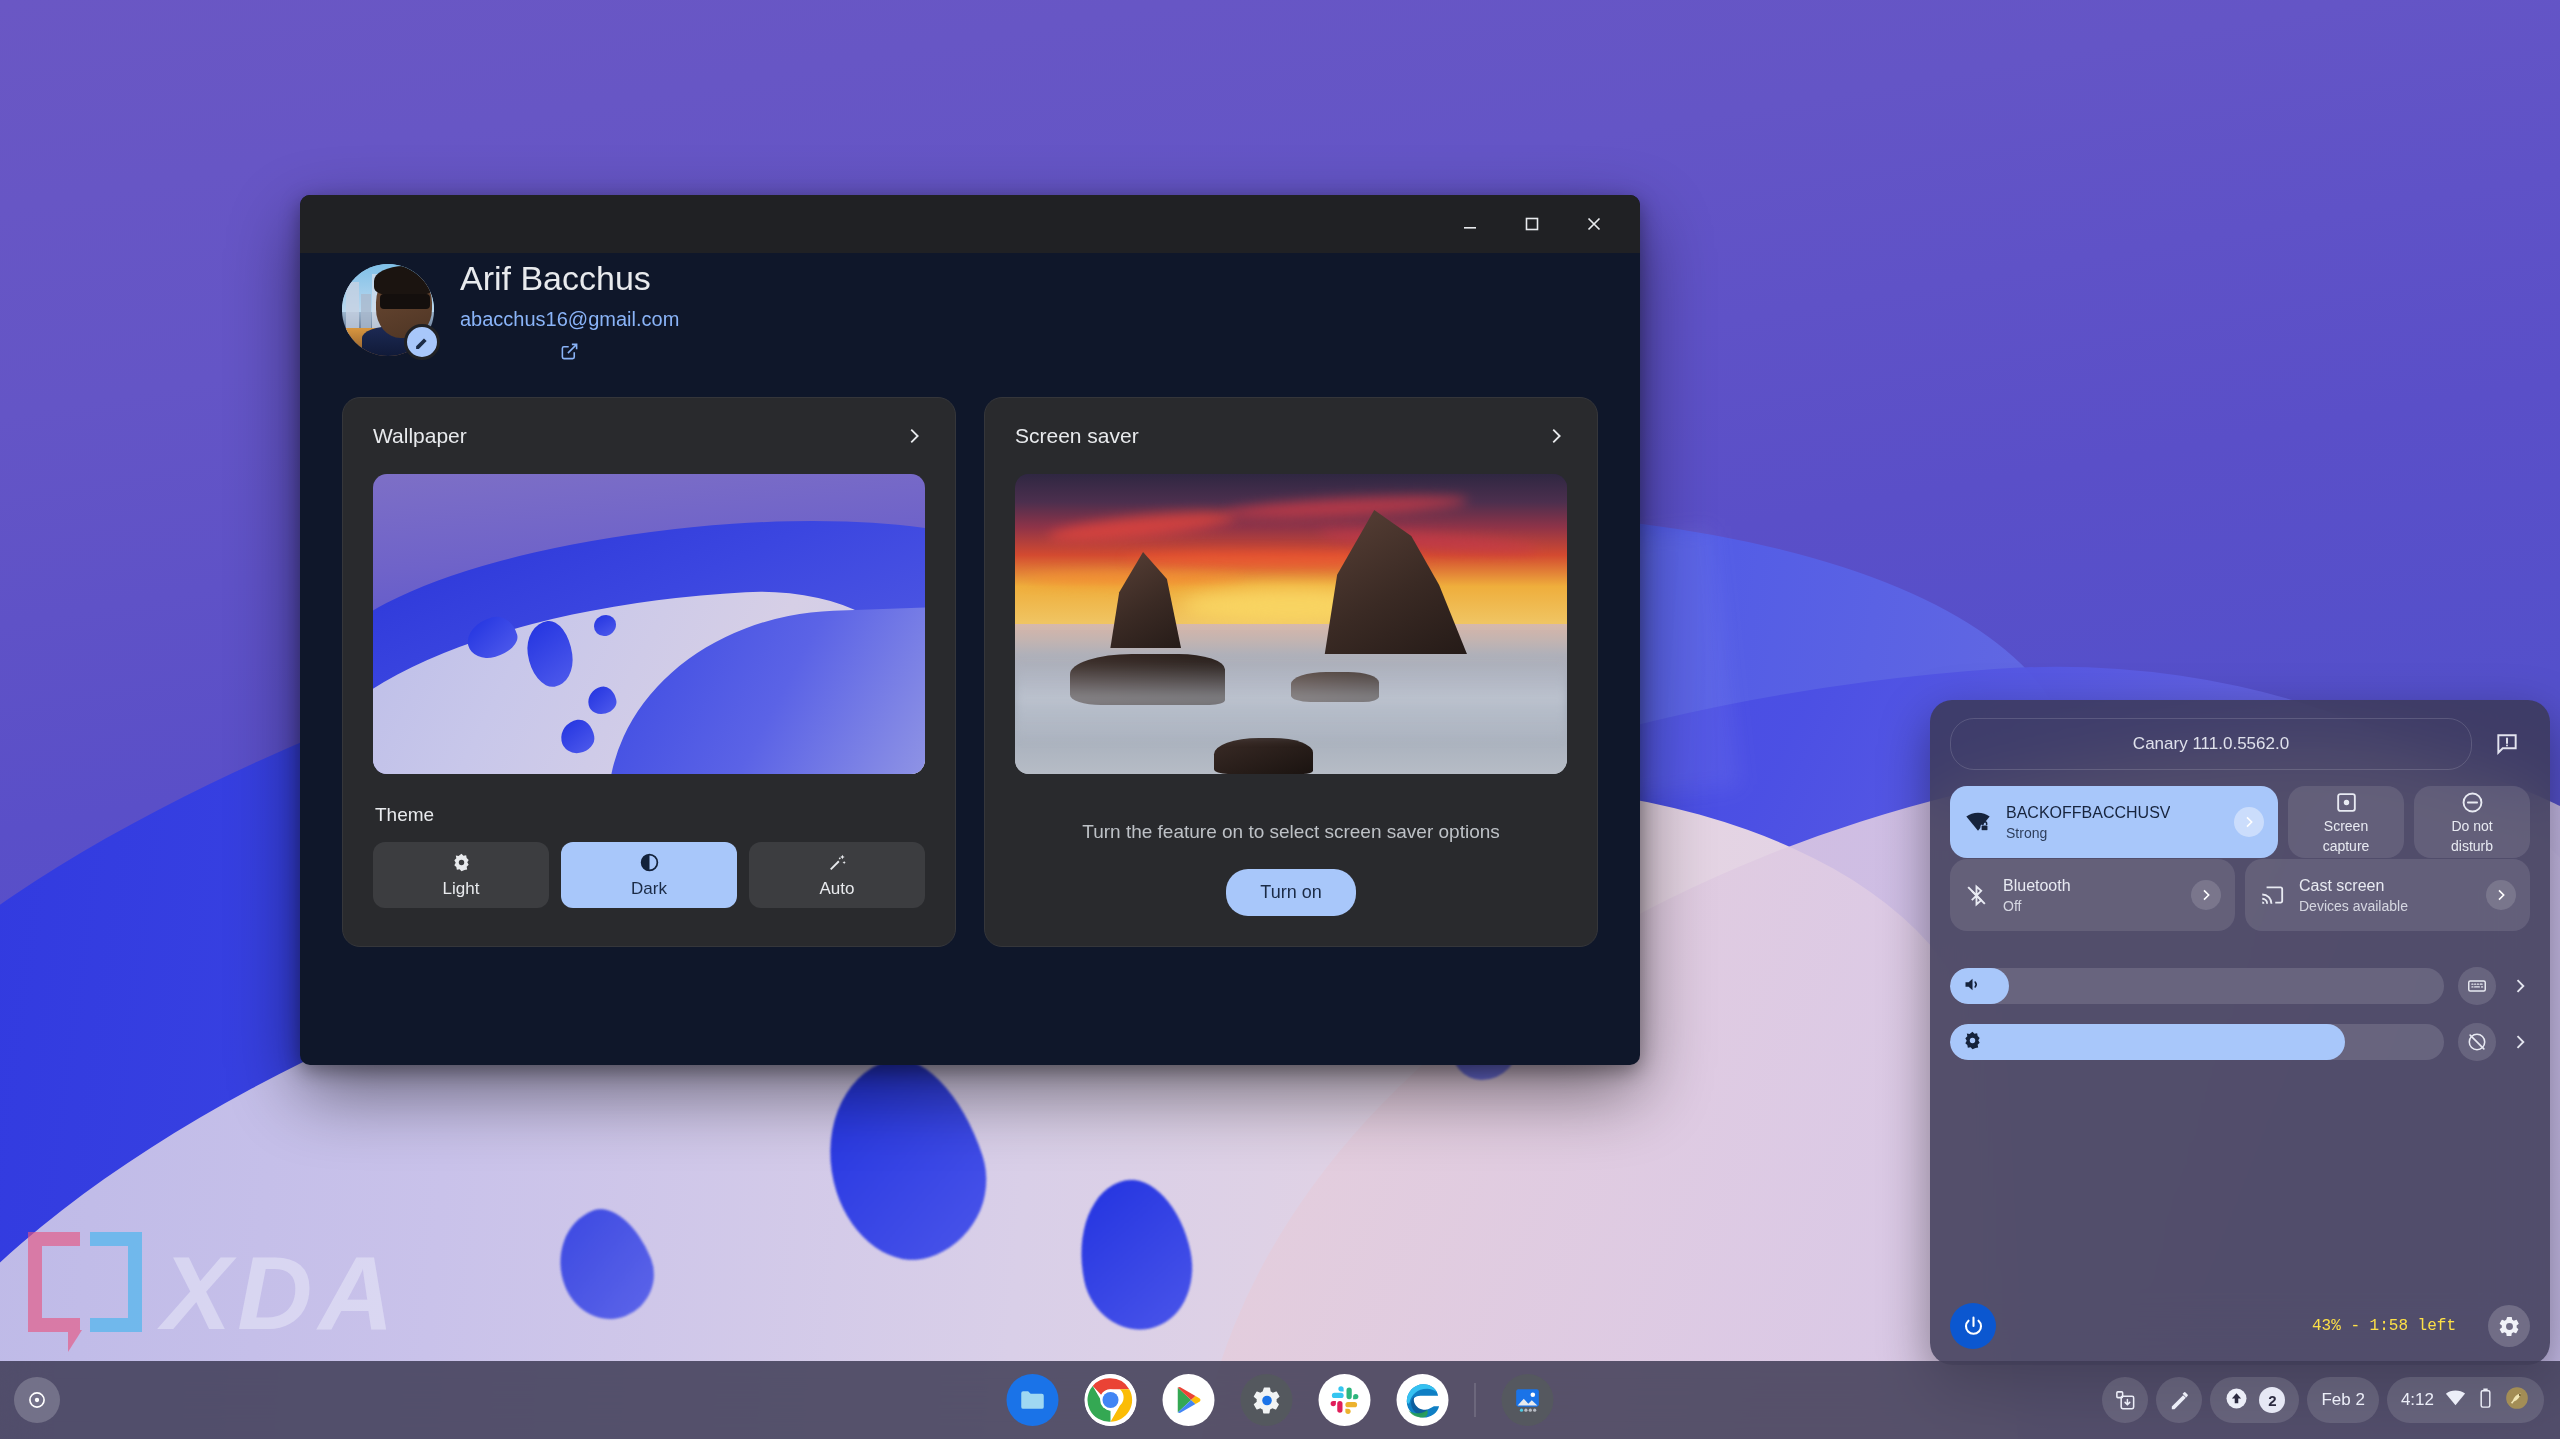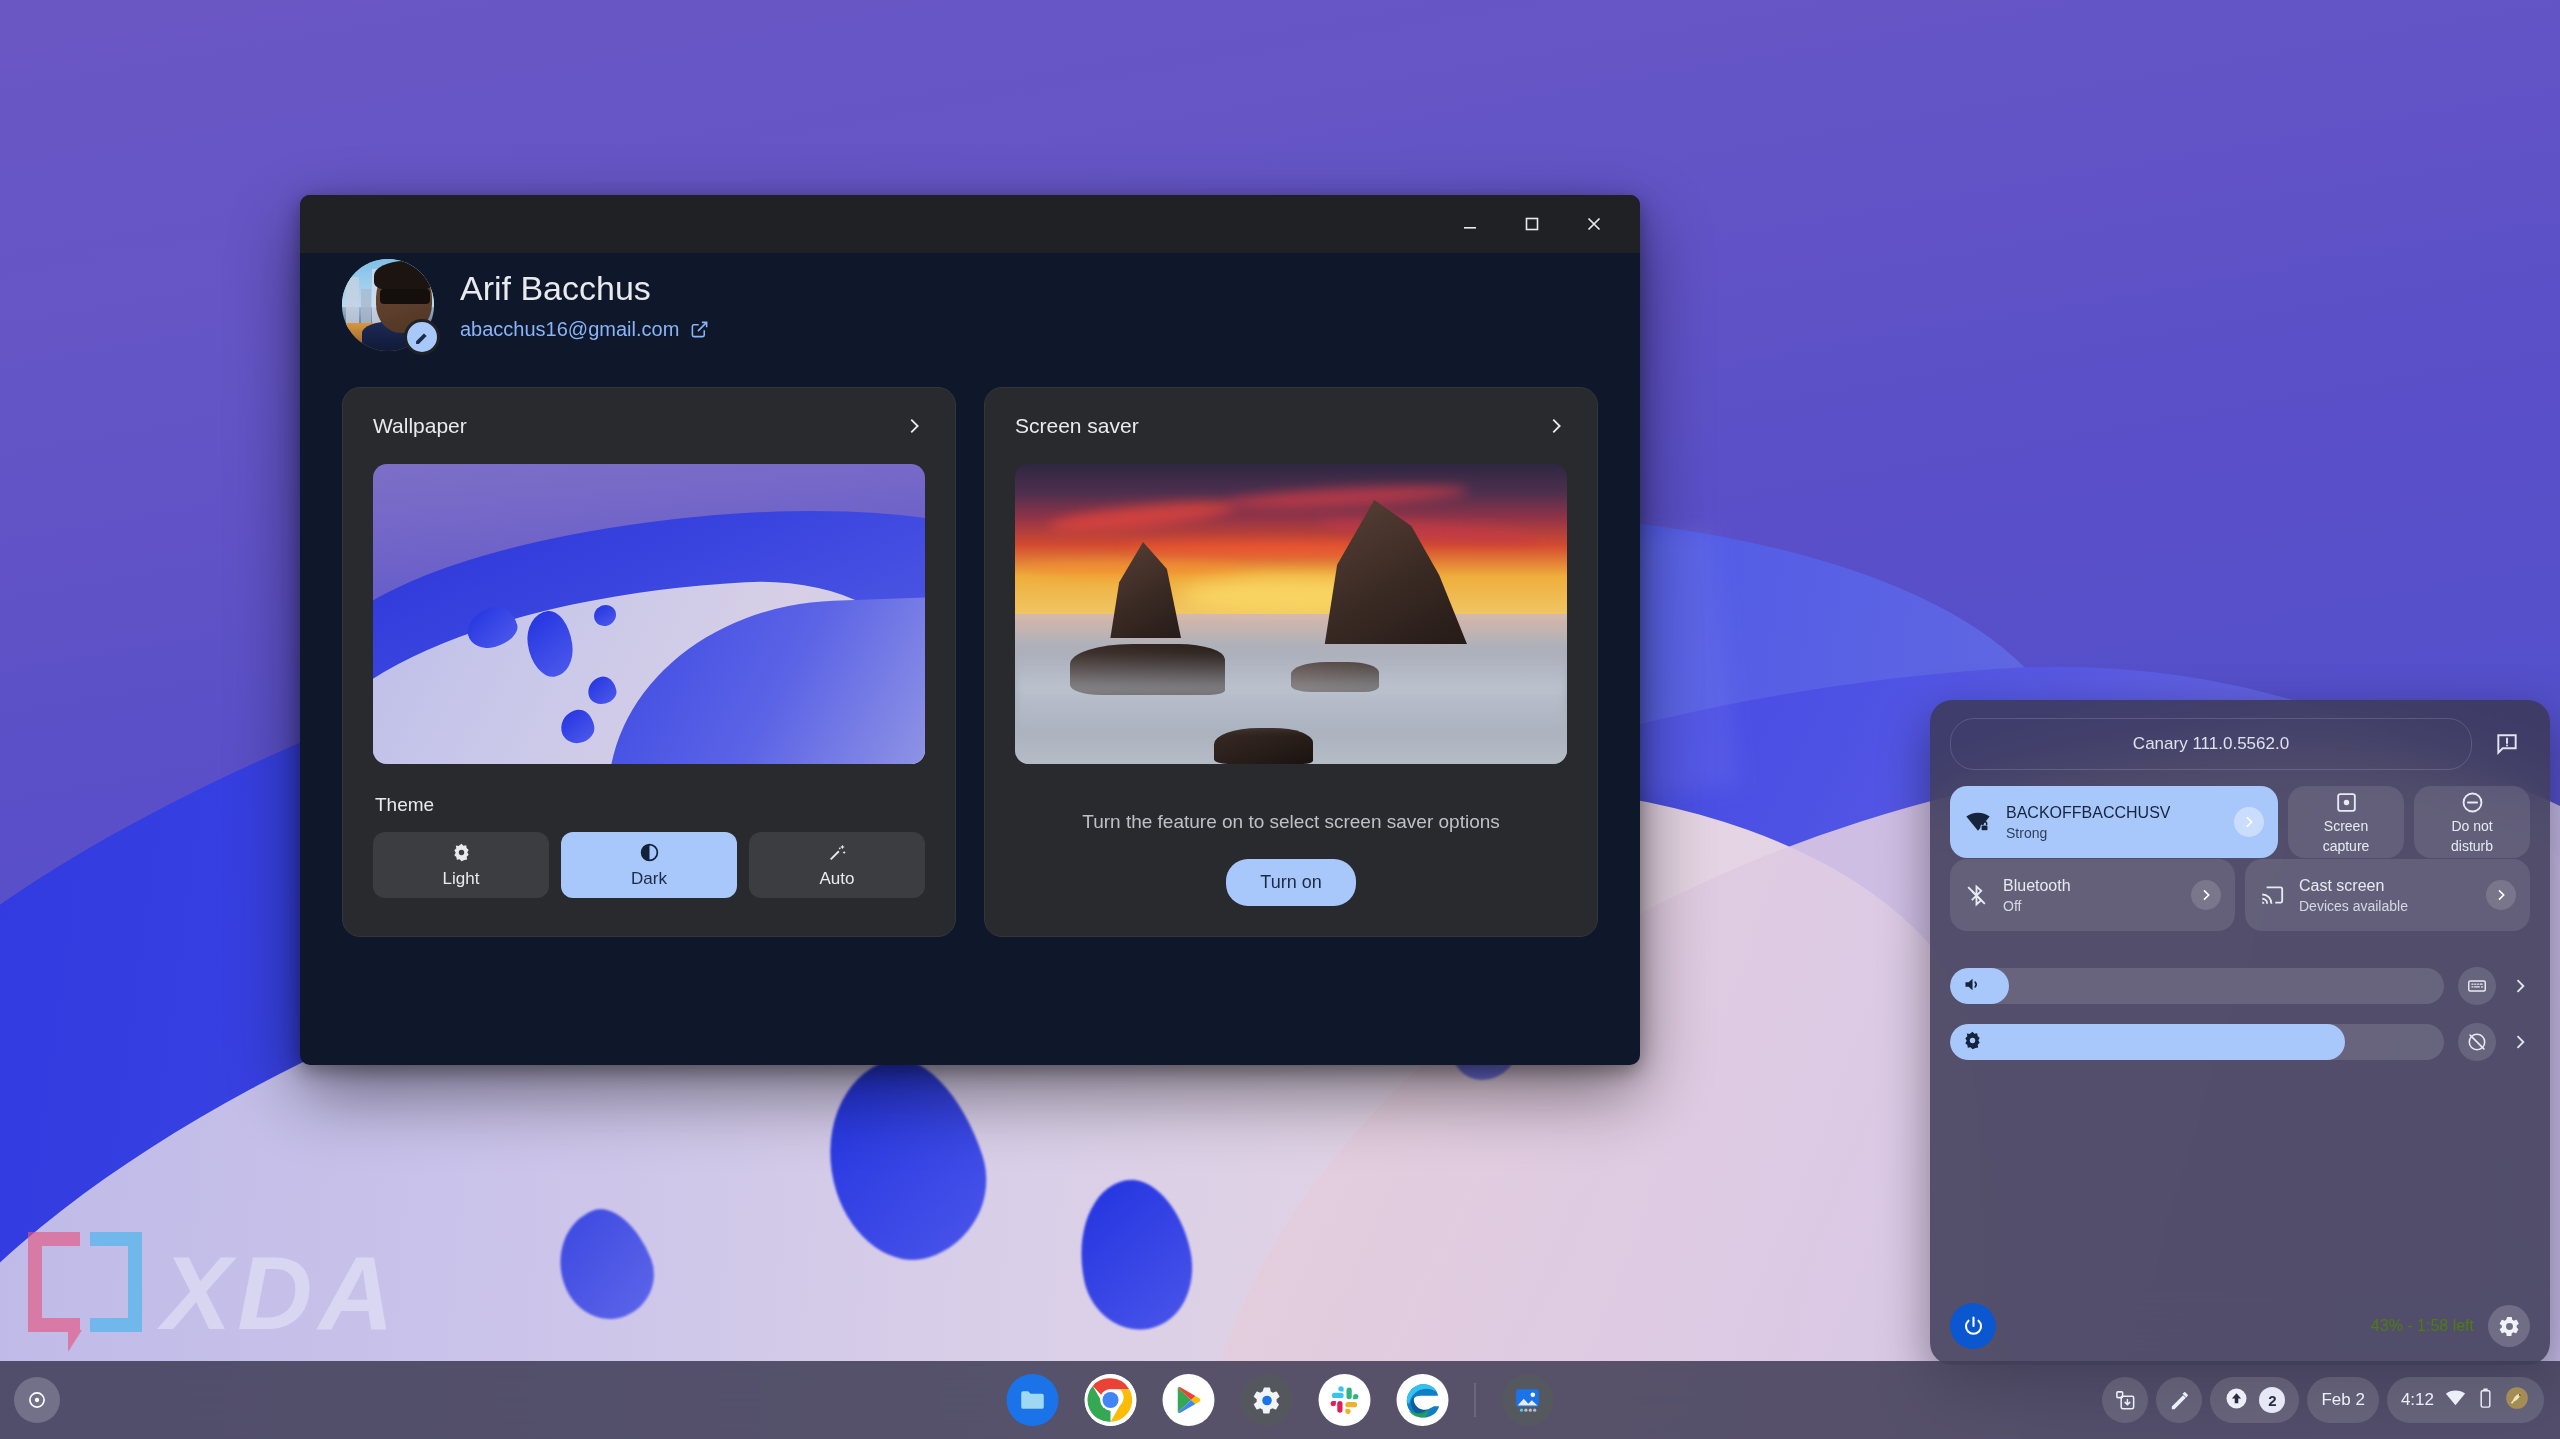--- a/index.html
+++ b/index.html
@@ -147,21 +147,21 @@
   .av-body { position:absolute; left: 20px; bottom: 0; width: 80px; height: 30px; background: linear-gradient(180deg,#1d2a55,#101a38); border-radius: 40% 40% 0 0; }
   #avatar-edit-btn {
     position: absolute; right: -6px; bottom: -4px;
     width: 36px; height: 36px; border-radius: 50%;
     background: #a8c7fa; border: 3px solid #202124;
     display: flex; align-items: center; justify-content: center;
     cursor: pointer;
   }
   #profile-text { display: flex; flex-direction: column; gap: 10px; }
   #profile-name { font-size: 34px; color: #e8eaed; font-weight: 400; }
-  #profile-email-row { display: flex; align-items: center; gap: 11px; }
+  #profile-email-row { display: flex; align-items: center; gap: 11px; flex-direction: column; }
   #profile-email { font-size: 20px; color: #8ab4f8; }
   #profile-email-link-icon { display: flex; }
 
   
   #cards-row { display: flex; gap: 28px; }
   .card {
     background: #292a2d;
     border-radius: 18px;
     padding: 26px 30px 30px 30px;
     flex: 1;
@@ -337,21 +337,21 @@
 
   #qs-footer {
     margin-top: auto; display: flex; align-items: center;
     padding-top: 14px;
   }
   #power-btn {
     width: 46px; height: 46px; border-radius: 50%;
     background: #0b57d0; display: flex; align-items: center; justify-content: center;
     cursor: pointer;
   }
-  #battery-text { margin-left: auto; color: #4d7c0f; font-size: 16px; margin-right: 14px; }
+  #battery-text { margin-left: auto; color: #fde047; font-size: 16px; margin-right: 32px; font-family: Liberation Mono, monospace; }
   #qs-settings-btn {
     width: 42px; height: 42px; border-radius: 50%;
     background: rgba(255,255,255,.18);
     display: flex; align-items: center; justify-content: center; cursor: pointer;
   }
 
   
   #shelf {
     position: absolute; left: 0; bottom: 0; width: 2560px; height: 78px;
     background: rgba(52,50,75,.80);

